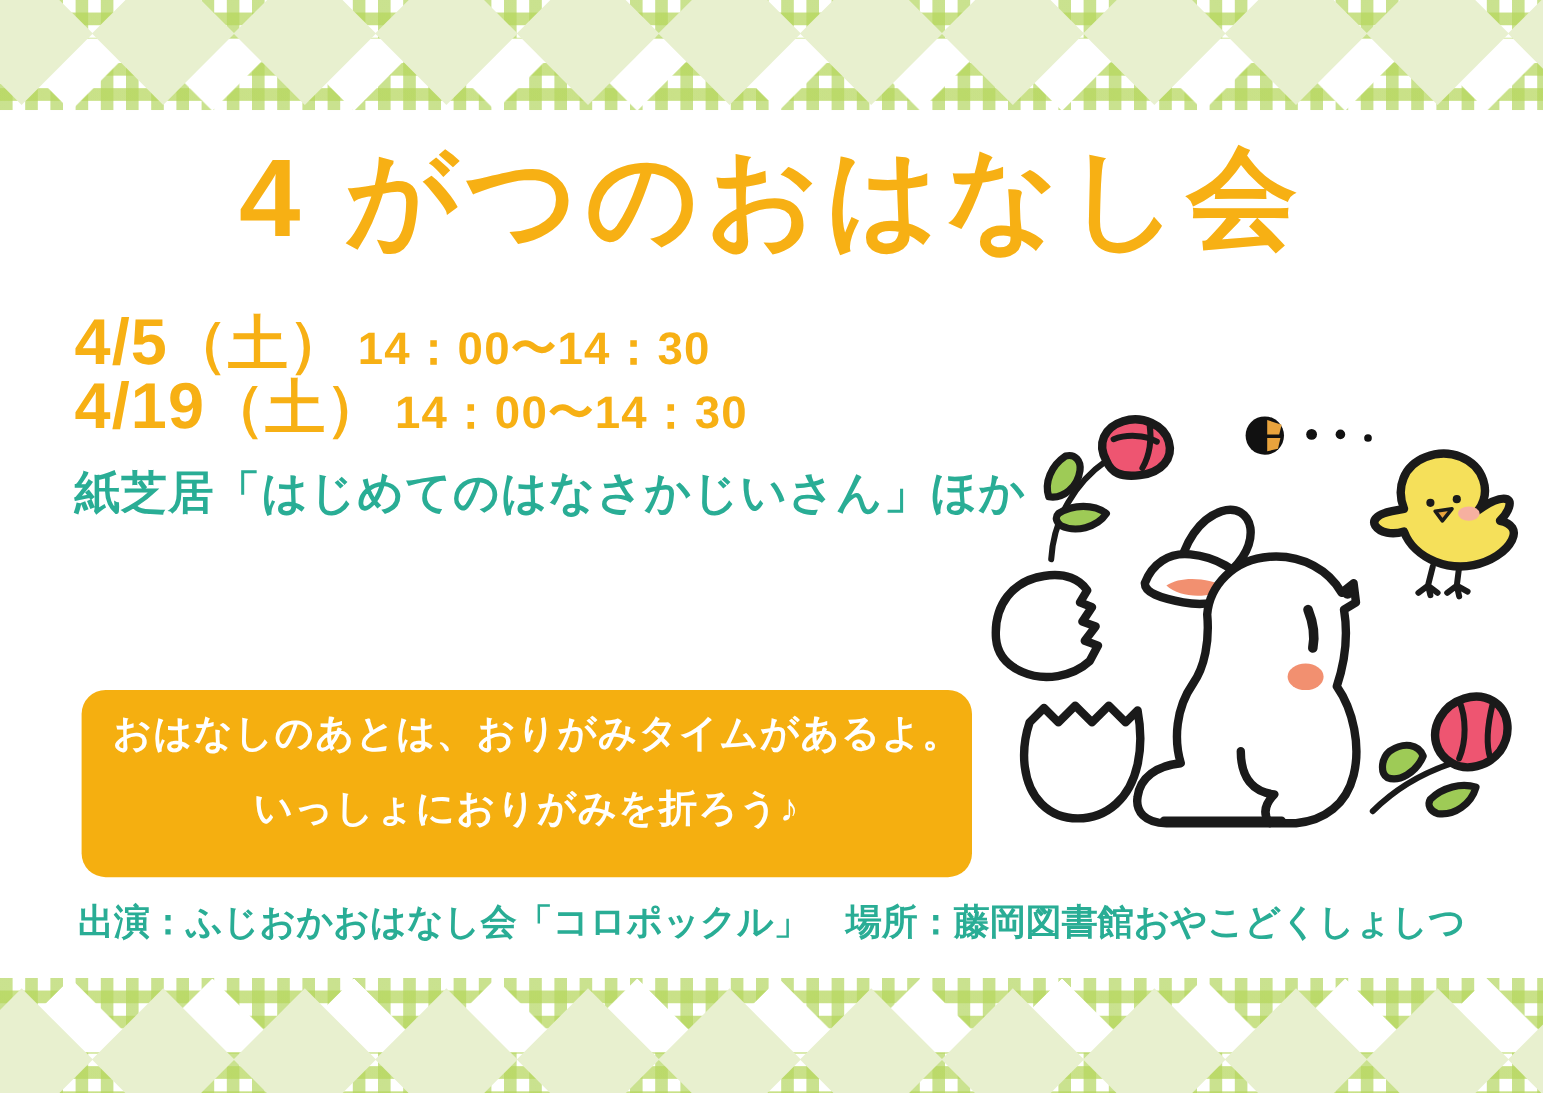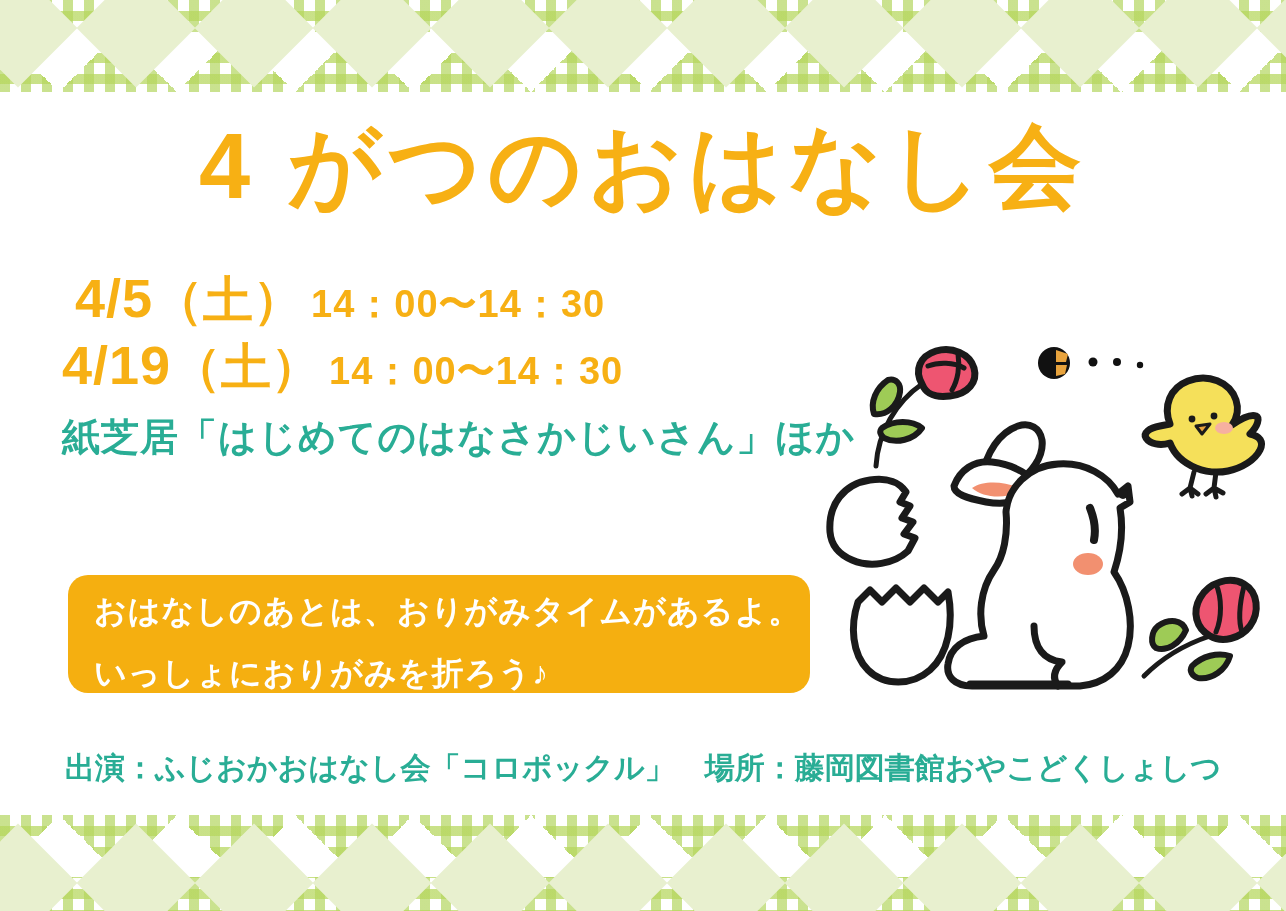--- a/index.html
+++ b/index.html
@@ -109,44 +109,44 @@
   .row-date .wd{font-size:50px;letter-spacing:0px;}
   .row-date .t{font-size:38px;letter-spacing:1px;font-weight:bold;margin-left:8px;}
   .row-desc{
     color:#29ad95;
     font-size:38px;
     font-weight:bold;
     letter-spacing:1px;
     white-space:nowrap;
     line-height:1.0;
   }
-  .s1-date{margin:13px;}
+  .s1-date{margin:0;}
   .s1-desc{margin-top:26px;}
   .s2-date{}
   .s2-desc{margin-top:26px;}
 
   
   .callout{
     position:absolute;left:68px;top:575px;
-    width:742px;height:118px;
+    width:742px;height:156px;
     background:#f5af10;
     border-radius:20px;
     box-sizing:border-box;
     padding:20px 26px 0 26px;
   }
   .callout p{
     margin:0;
     color:#ffffff;
     font-size:32px;
     font-weight:bold;
     letter-spacing:1px;
     line-height:1.0;
     white-space:nowrap;
   }
-  .callout p + p{margin-top:30px;}
+  .callout p + p{margin-top:30px;text-align:center;}
 
   
   .footer{
     position:absolute;left:0;top:748px;width:1286px;
     text-align:center;
     color:#29ad95;
     font-size:30px;
     font-weight:bold;
     letter-spacing:0px;
     white-space:nowrap;

